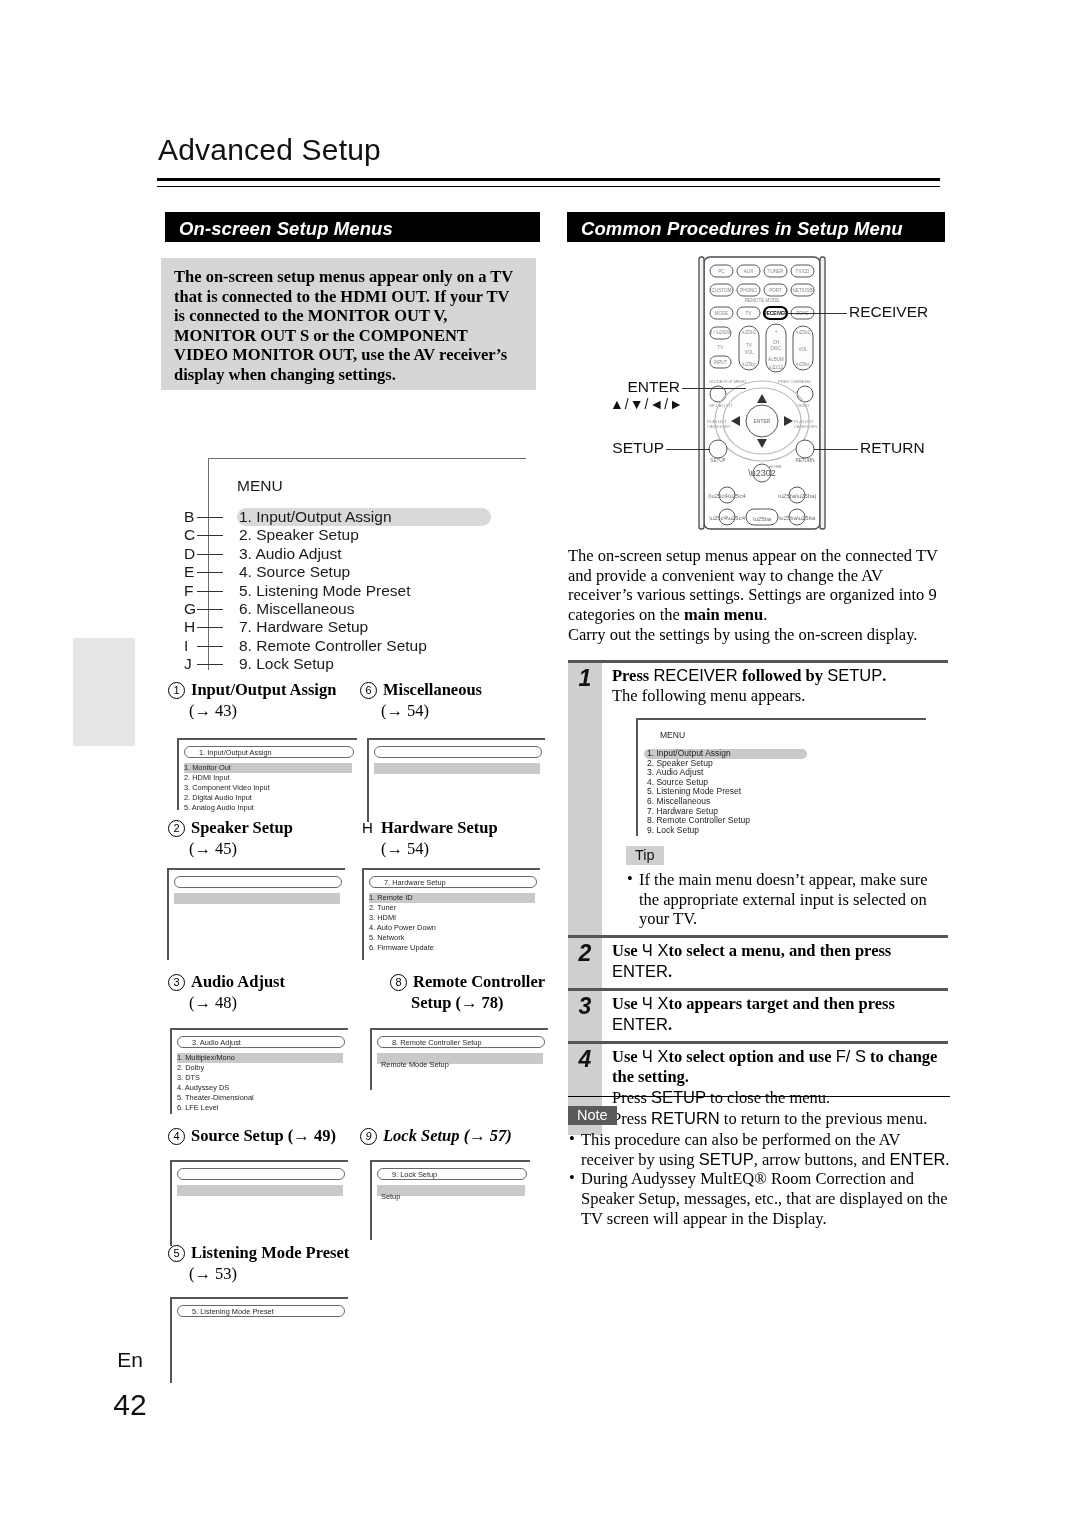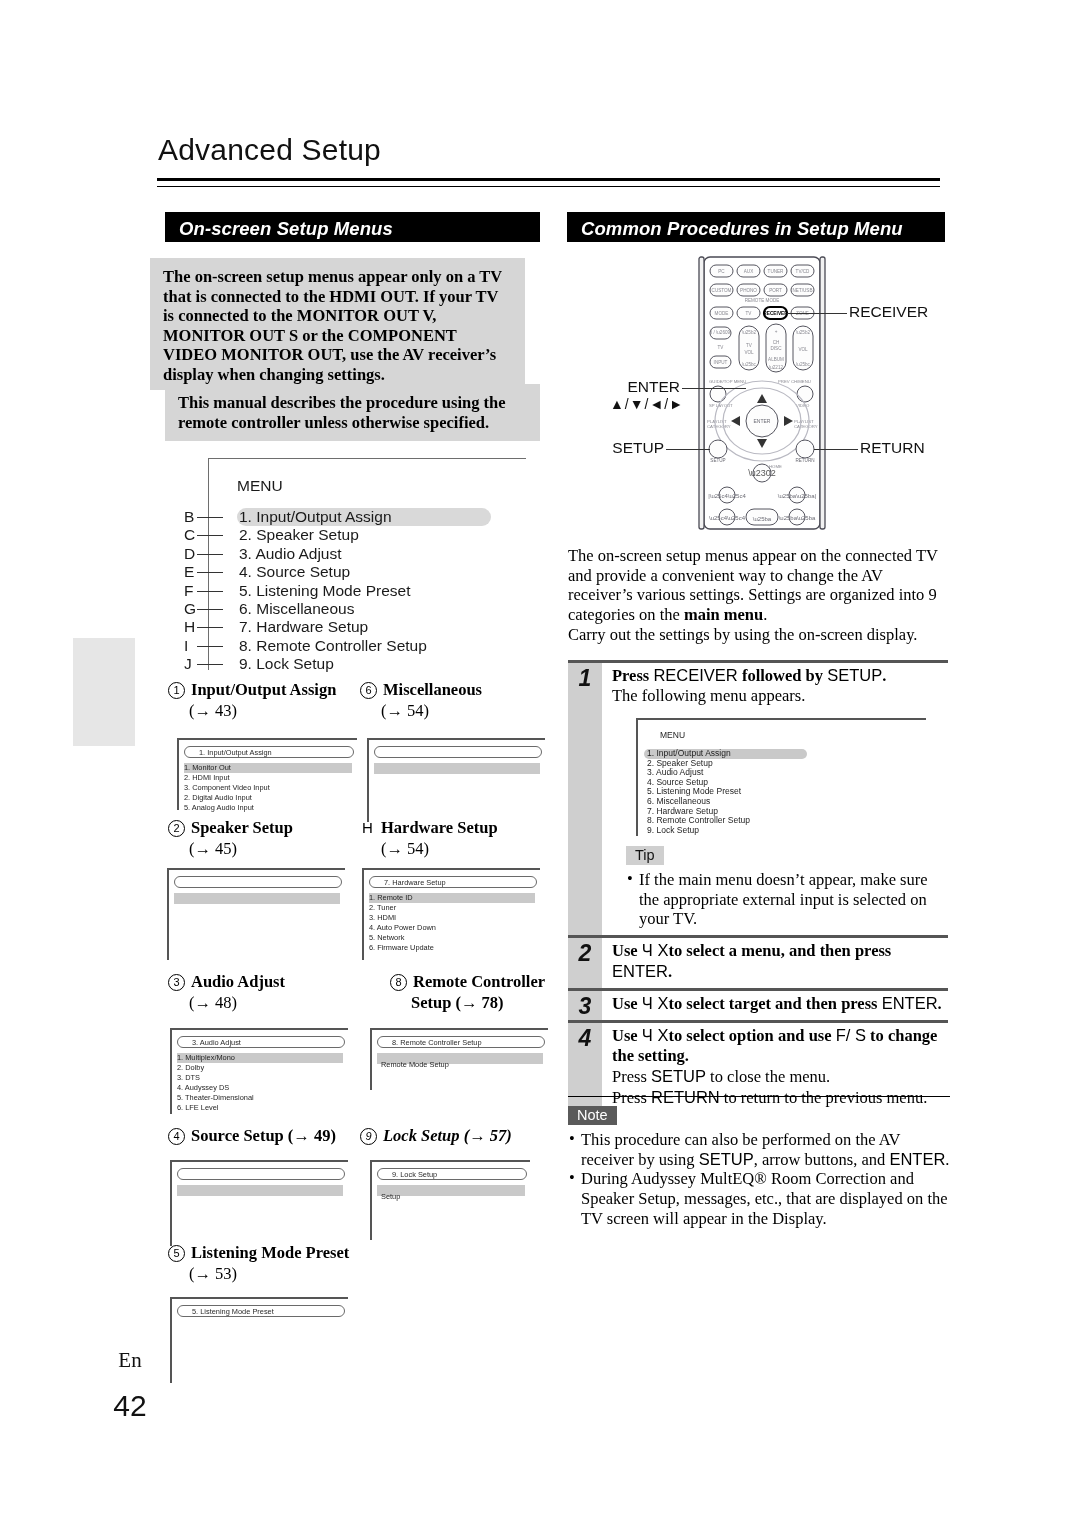--- a/index.html
+++ b/index.html
@@ -32,21 +32,21 @@
   #sec-left{left:165px;top:212px;width:375px;height:30px;}
   #sec-right{left:567px;top:212px;width:378px;height:30px;}
 
   
   .gray-box{
     position:absolute;background:#d6d6d6;
     font-family:"Liberation Serif",serif;font-weight:bold;
     font-size:16.5px;line-height:19.6px;
     padding:9px 12px 9px 13px;box-sizing:border-box;color:#000;
   }
-  #note-box-1{left:150px;top:258px;width:375px;height:132px;}
+  #note-box-1{left:161px;top:258px;width:375px;height:132px;}
   #note-box-2{left:165px;top:384px;width:375px;height:57px;}
 
   
   #margin-tab{position:absolute;left:73px;top:638px;width:62px;height:108px;background:#e6e6e6;}
 
   
   #menu-diagram{position:absolute;left:208px;top:458px;width:320px;height:212px;}
   #menu-diagram .top-rule{position:absolute;left:0;top:0;width:318px;height:1px;background:#6e6e6e;}
   #menu-diagram .v-rule{position:absolute;left:0;top:0;width:1px;height:212px;background:#6e6e6e;}
   #menu-diagram .menu-cap{
@@ -154,36 +154,35 @@
   }
   .bullets li:before{content:"\2022";position:absolute;left:1px;top:-1px;}
   .bullets li .sans{font-family:"Liberation Sans",sans-serif;}
 
   #note-block{position:absolute;left:568px;top:1106px;width:382px;}
   #note-rule{position:absolute;left:568px;top:1096px;width:382px;height:1px;background:#000;}
 
   
   #footer{position:absolute;left:88px;top:1348px;width:84px;text-align:center;
           font-family:"Liberation Sans",sans-serif;color:#111;}
-  #footer .en{font-size:21px;display:block;font-family:Liberation Serif, serif;}
+  #footer .en{font-size:21px;display:block;}
   #footer .pn{font-size:30px;display:block;margin-top:16px;}
 </style>
 </head>
 <body>
 
 <div class="page">
 
   <div id="page-title">Advanced Setup</div>
   <div id="title-rule"></div>
 
   <div class="sec-bar" id="sec-left">On-screen Setup Menus</div>
   <div class="sec-bar" id="sec-right">Common Procedures in Setup Menu</div>
 
   <div class="gray-box" id="note-box-1">The on-screen setup menus appear only on a TV that is connected to the HDMI OUT. If your TV is connected to the MONITOR OUT V, MONITOR OUT S or the COMPONENT VIDEO MONITOR OUT, use the AV receiver’s display when changing settings.</div>
-  <div class="gray-box" id="note-box-2">This manual describes the procedure using the remote controller unless otherwise specified.</div>
 
   <div id="margin-tab"></div>
 
   <div id="menu-diagram">
     <div class="top-rule"></div>
     <div class="v-rule"></div>
     <div class="menu-cap">MENU</div>
     <div class="letter-col" id="letter-col">
         <div class="letter-row">B<span class="lead"></span></div>
         <div class="letter-row">C<span class="lead"></span></div>
@@ -476,21 +475,21 @@
       </div>
       <div class="step">
         <div class="num">2</div>
         <div class="body">
           <div class="t1"><span>Use </span><span class="glyph">Ч X</span><span>to select a menu, and then press </span><span class="sans">ENTER</span><span>.</span></div>
         </div>
       </div>
       <div class="step">
         <div class="num">3</div>
         <div class="body">
-          <div class="t1"><span>Use </span><span class="glyph">Ч X</span><span>to select target and then press </span><span class="sans">ENTER</span><span>.</span></div>
+          <div class="t1"><span>Use </span><span class="glyph">Ч X</span><span>to appears target and then press </span><span class="sans">ENTER</span><span>.</span></div>
         </div>
       </div>
       <div class="step">
         <div class="num">4</div>
         <div class="body">
           <div class="t1"><span>Use </span><span class="glyph">Ч X</span><span>to select option and use </span><span class="glyph">F/ S</span><span> to change the setting.</span></div>
           <div class="t2"><span>Press </span><span class="sans">SETUP</span><span> to close the menu.</span></div>
           <div class="t2"><span>Press </span><span class="sans">RETURN</span><span> to return to the previous menu.</span></div>
         </div>
       </div>

